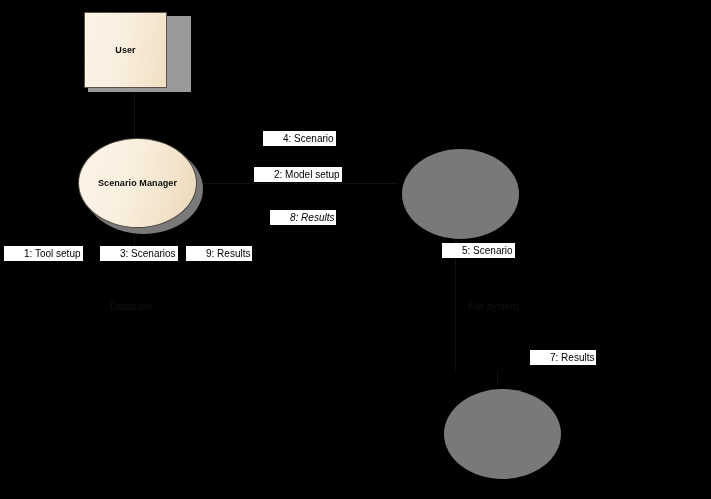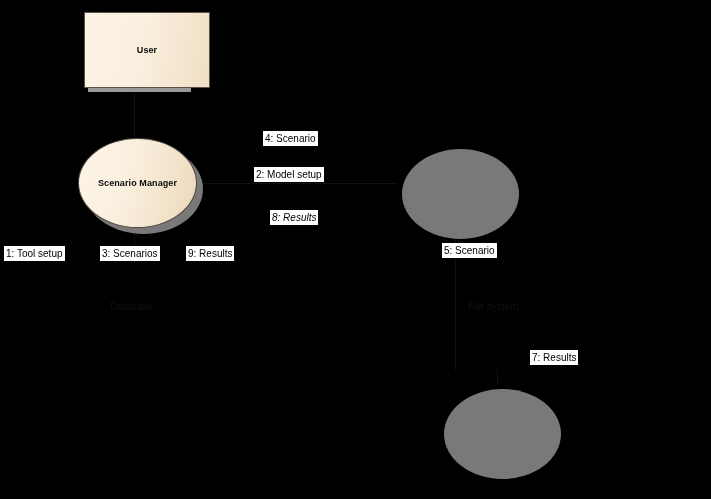--- a/index.html
+++ b/index.html
@@ -59,21 +59,21 @@
     user-select: none;
   }
 
   
   .msg-label {
     position: absolute;
     background: #ffffff;
     color: #000000;
     font-size: 10px;
     line-height: 13px;
-    padding: 1px 2px 1px 2px;
+    padding: 1px 2px 1px 20px;
     white-space: pre;
     box-sizing: border-box;
   }
 
   
   .faint-label {
     position: absolute;
     color: #121212;
     font-size: 10px;
     line-height: 13px;
@@ -94,21 +94,21 @@
 <div id="canvas">
 
   <div class="conn conn-v" style="left:134px; top:90px;  height:50px;"></div>
   <div class="conn conn-v" style="left:134px; top:228px; height:35px;"></div>
   <div class="conn conn-h" style="left:197px; top:183px; width:200px;"></div>
   <div class="conn conn-v" style="left:455px; top:233px; height:32px;"></div>
   <div class="conn conn-v" style="left:455px; top:265px; height:105px;"></div>
   <div class="conn conn-v" style="left:497px; top:370px; height:15px;"></div>
 
   <div class="node-box-shadow" style="left:88px; top:16px; width:103px; height:76px;"></div>
-  <div class="node-box" style="left:84px; top:12px; width:126px; height:76px;">
+  <div class="node-box" style="left:84px; top:12px; width:83px; height:76px;">
     <span class="node-label">User</span>
   </div>
 
   <div class="node-ellipse-shadow" style="left:84px; top:144px; width:119px; height:90px;"></div>
   <div class="node-ellipse" style="left:78px; top:138px; width:119px; height:90px;">
     <span class="node-label">Scenario
 Manager</span>
   </div>
 
   <div class="node-ellipse-shadow" style="left:402px; top:149px; width:117px; height:90px;"></div>

